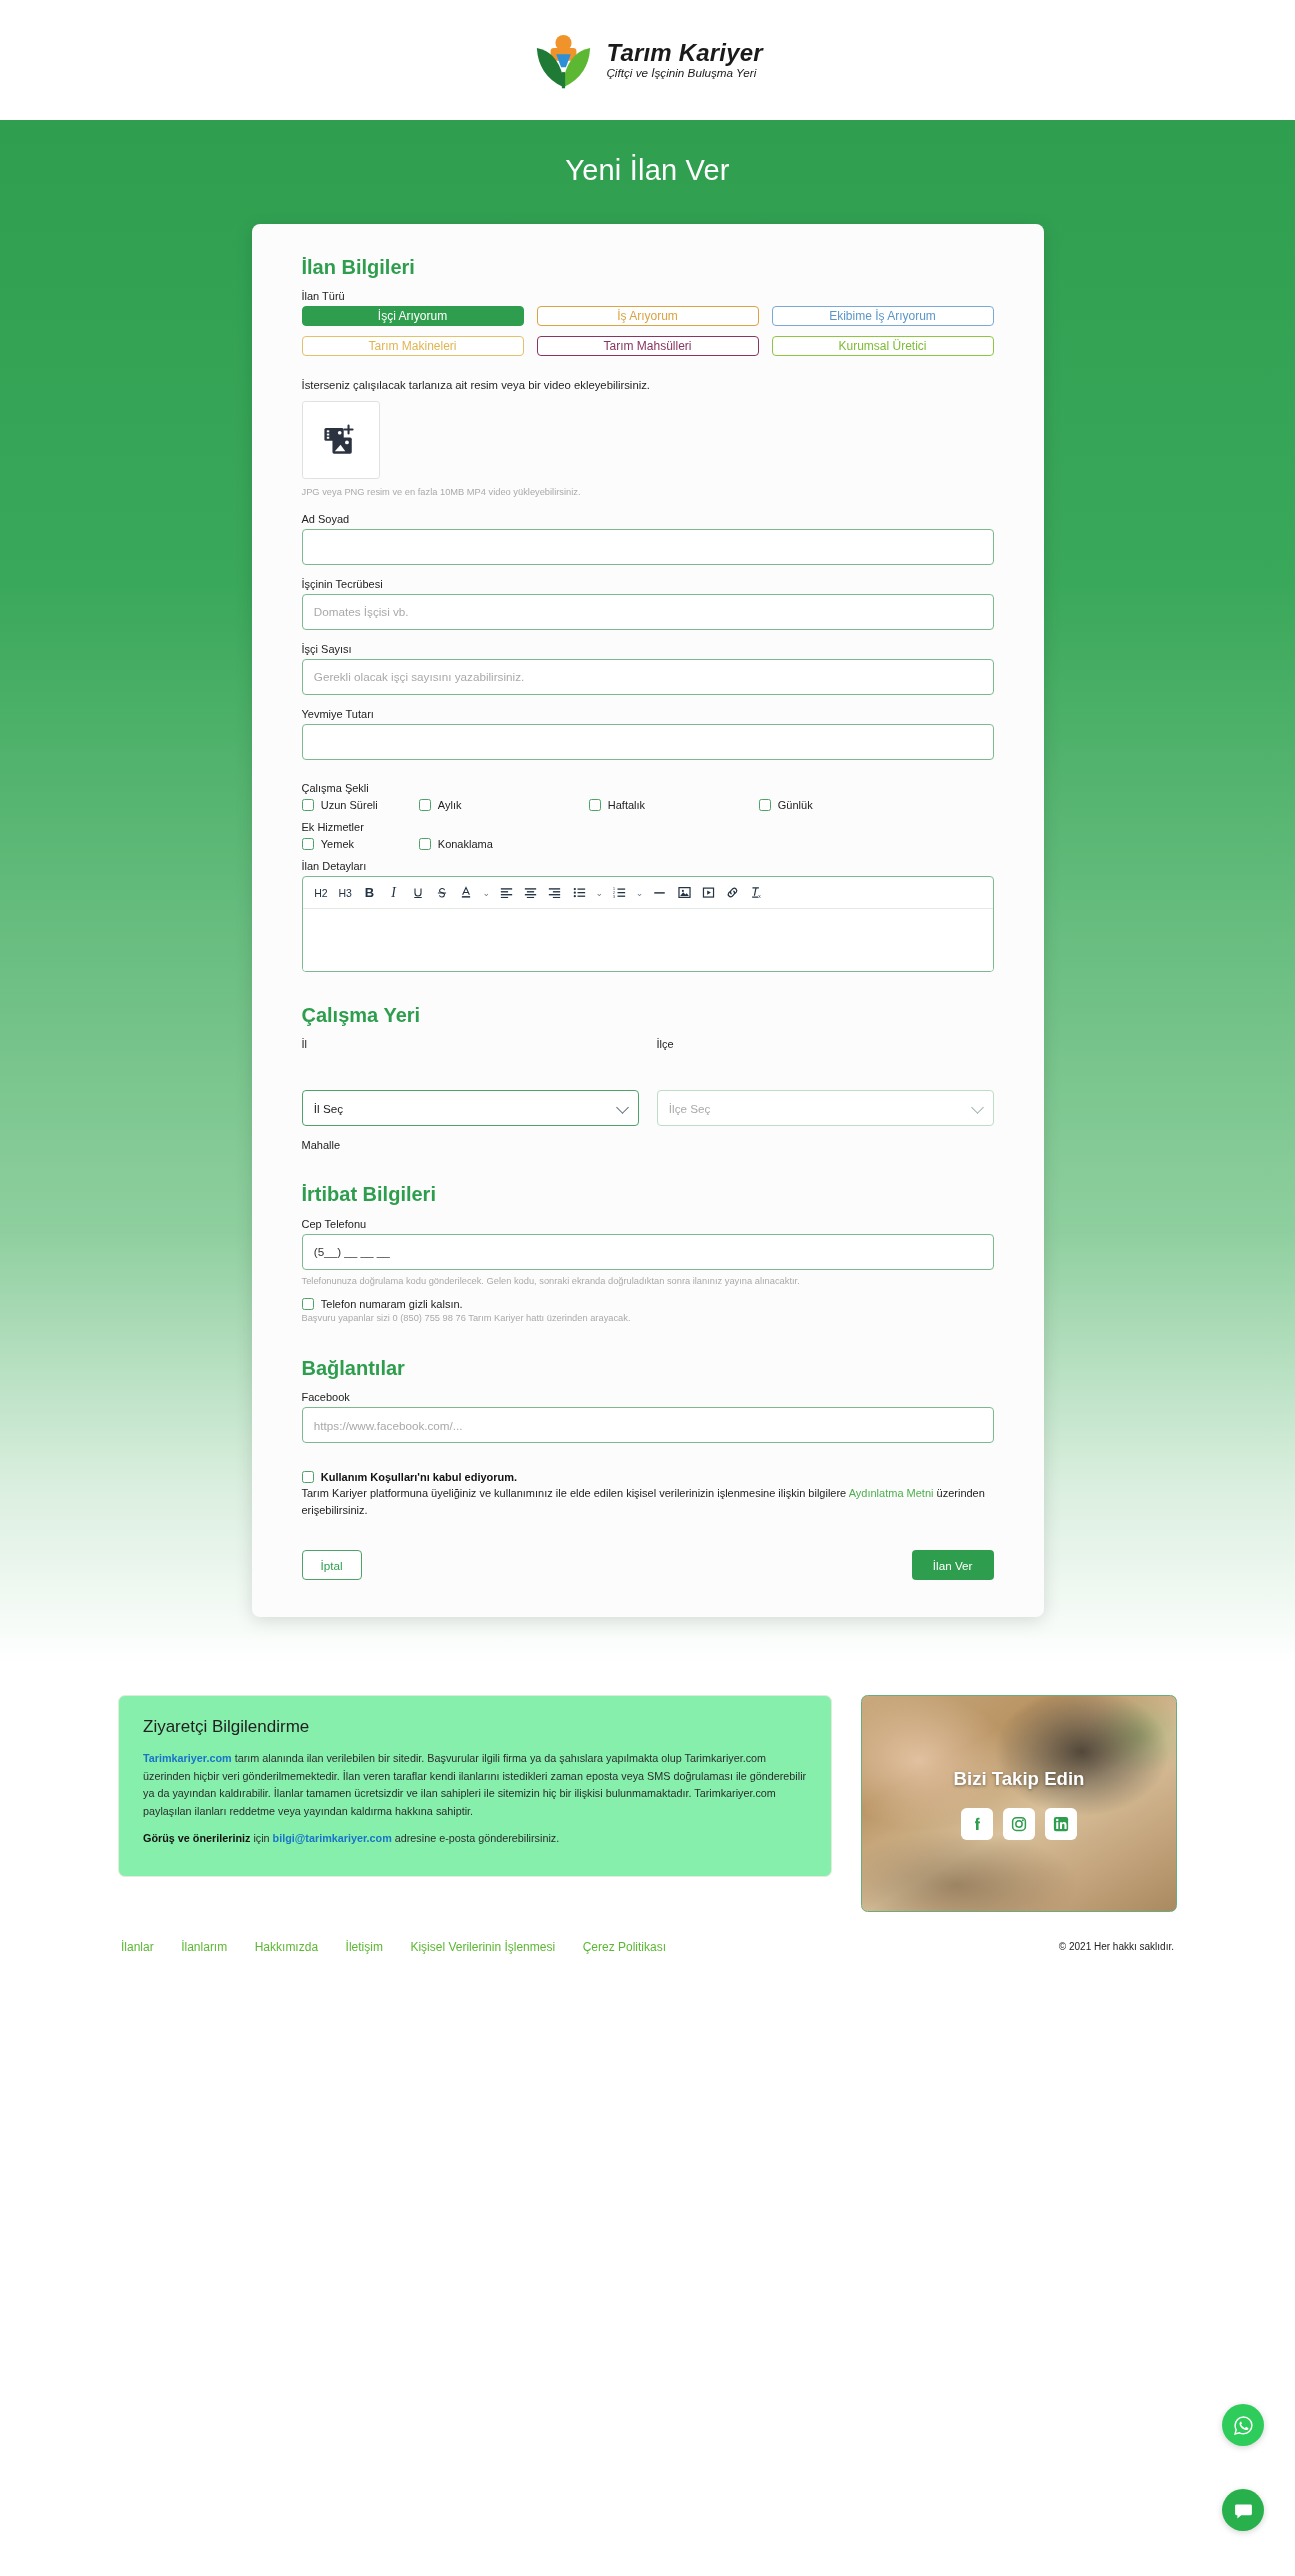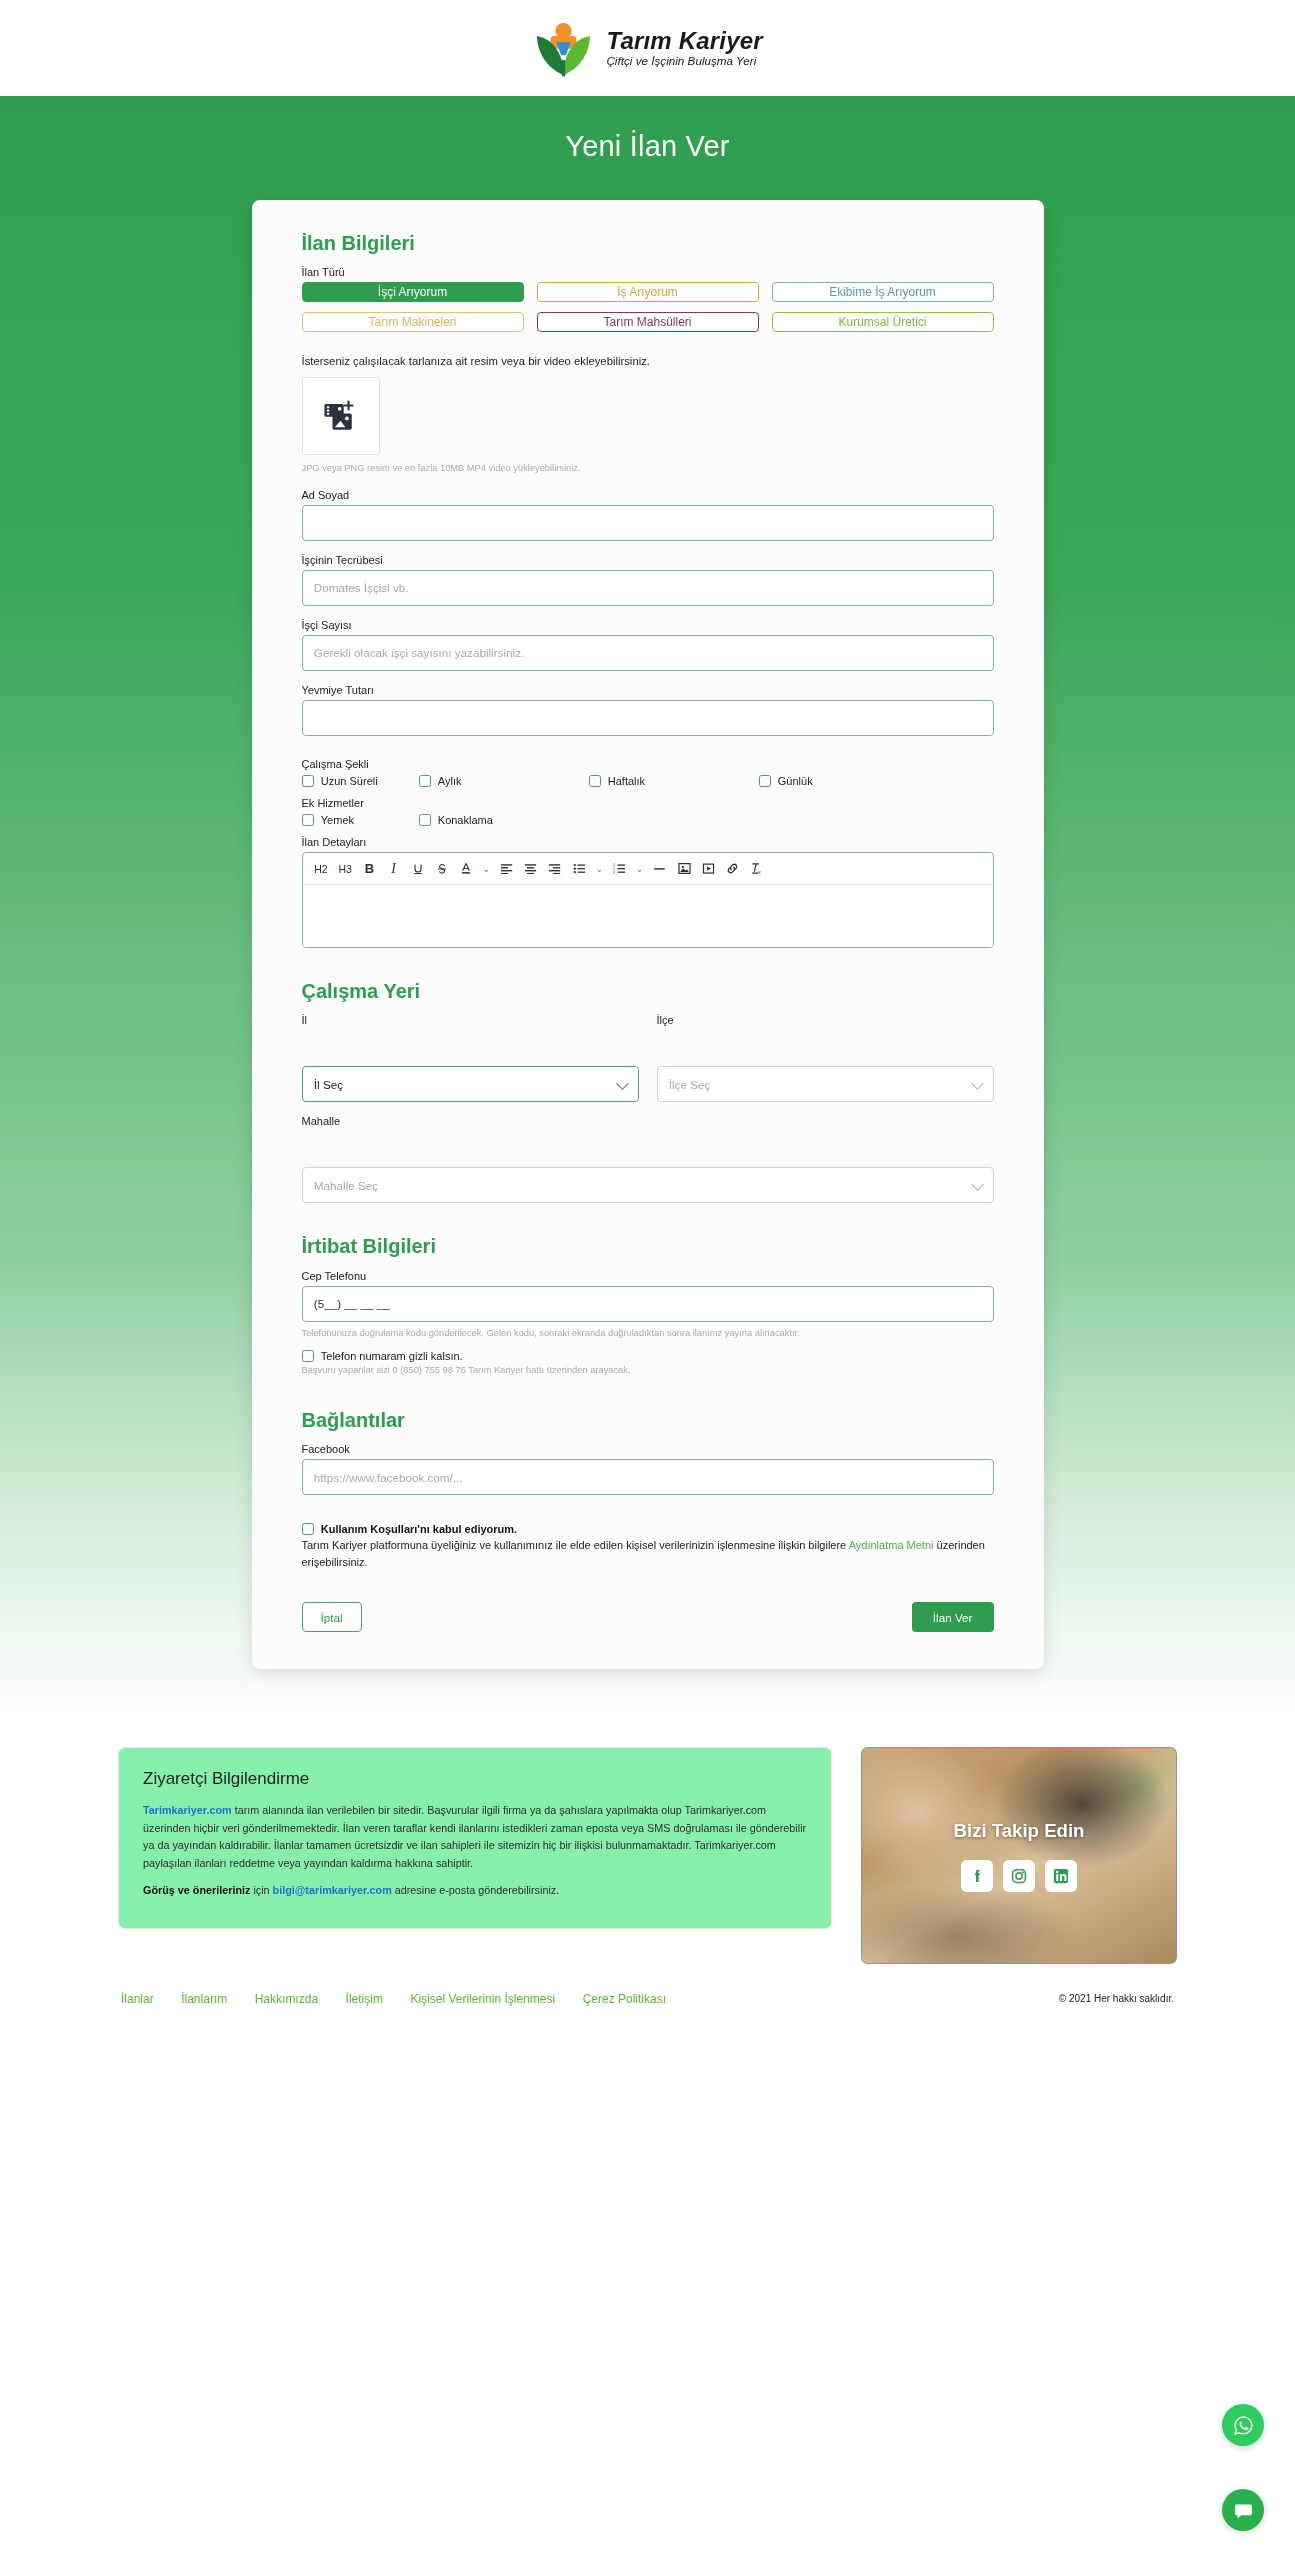--- a/index.html
+++ b/index.html
@@ -10,21 +10,21 @@
     min-height: 2576px;
     background: #ffffff;
     font-family: "Liberation Sans", sans-serif;
     color: #222;
     position: relative;
     overflow-x: hidden;
   }
 
   
   .topbar {
-    height: 96px;
+    height: 120px;
     background:#fff;
     display:flex;
     align-items:center;
     justify-content:center;
   }
   .logo-wrap { display:flex; align-items:center; gap:11.3px; }
   .logo-mark { width:63px; height:60px; position:relative; }
   .logo-text-main {
     font-size:24px; font-weight:bold; font-style:italic;
     color:#1a1a1a; line-height:1.05; letter-spacing:0.2px;
@@ -524,24 +524,20 @@
       </div>
       <div class="col">
         <label class="field-label">İlçe</label>
         <div class="sel-wrap">
           <div class="sel pale">İlçe Seç</div>
           <span class="sel-caret"></span>
         </div>
       </div>
     </div>
     <label class="field-label">Mahalle</label>
-    <div class="sel-wrap">
-      <div class="sel pale">Mahalle Seç</div>
-      <span class="sel-caret"></span>
-    </div>
 
     
     <h2 class="section-title mt">İrtibat Bilgileri</h2>
     <label class="field-label">Cep Telefonu</label>
     <input class="inp" value="(5__) __ __ __" style="">
     <div class="helper">Telefonunuza doğrulama kodu gönderilecek. Gelen kodu, sonraki ekranda doğruladıktan sonra ilanınız yayına alınacaktır.</div>
     <label class="chk-item">
       <span class="chk-box"></span>
       <span class="chk-label">Telefon numaram gizli kalsın.</span>
     </label>

